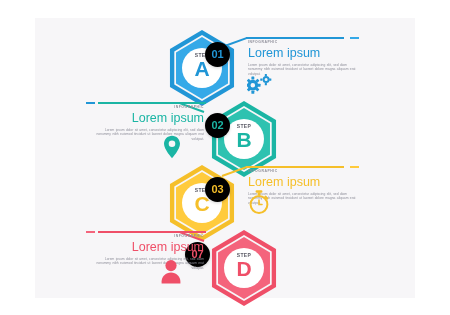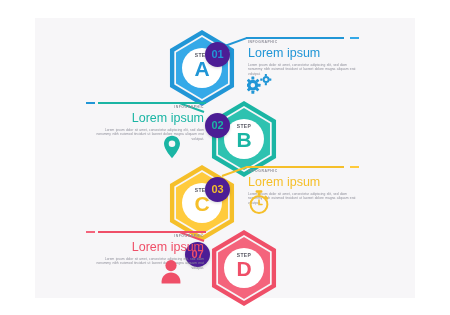--- a/index.html
+++ b/index.html
@@ -54,21 +54,21 @@
     color:#5b5b66;
   }
   .hex-letter{
     position:absolute;left:19px;top:29px;width:40px;
     text-align:center;font-size:21px;font-weight:bold;line-height:24px;
   }
 
   
   .badge{
     position:absolute;width:25px;height:25px;border-radius:50%;
-    background:#4c1d95;
+    background:#000000;
     box-shadow:0 1px 3px rgba(0,0,0,.17);
   }
   .badge span{
     display:block;width:25px;line-height:25px;text-align:center;
     font-size:11px;font-weight:bold;
   }
   .badge.r1{left:205px;top:14px;}
   .badge.r2{left:185px;top:20px;margin-left:20px;}
   .badge.r3{left:205px;top:20px;}
   .badge.r4{left:185px;top:20px;}

